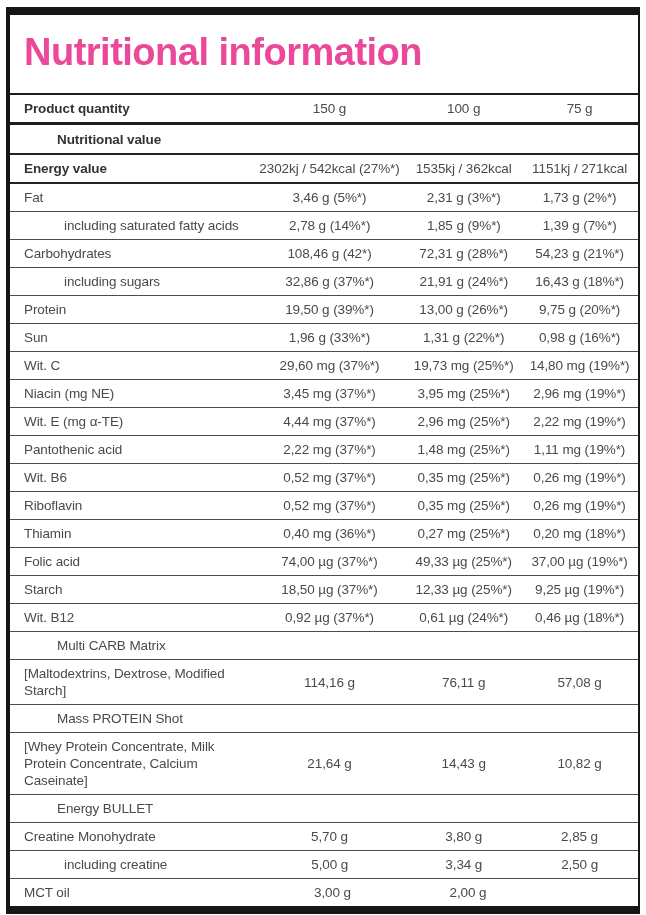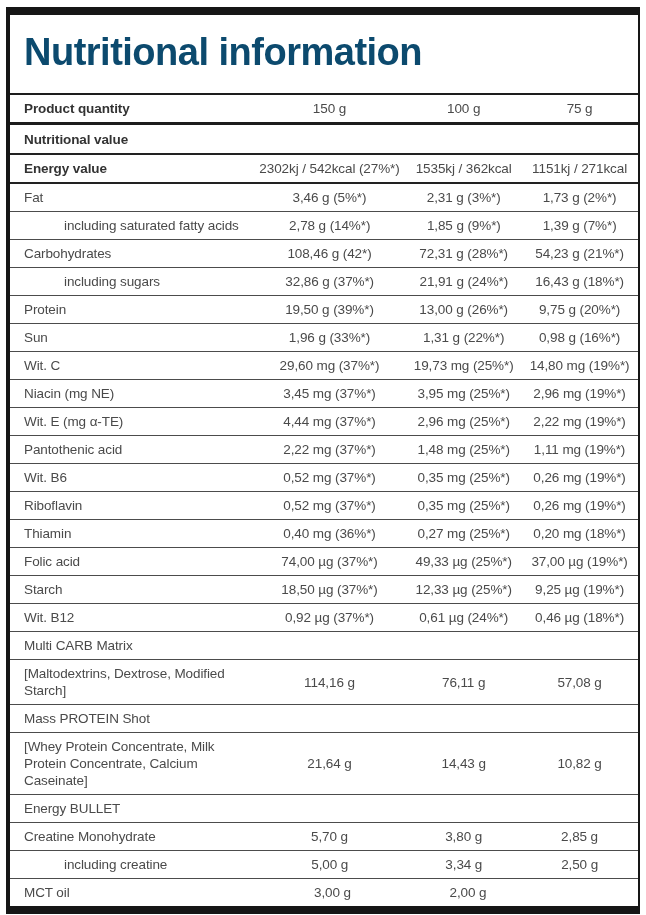--- a/index.html
+++ b/index.html
@@ -30,21 +30,21 @@
   .title-block {
     padding: 16px 12px 20px 14px;
     border-bottom: 2px solid #1d1d1d;
   }
   .title-block h1 {
     margin: 0;
     font-size: 38px;
     line-height: 42px;
     font-weight: 700;
     letter-spacing: -0.5px;
-    color: #0c4a6e;
+    color: #ec4899;
   }
   .row {
     display: flex;
     align-items: center;
     min-height: 28px;
     border-top: 1px solid #4c4c4c;
     box-sizing: border-box;
   }
   .row:first-child { border-top: none; }
   .header-row {
@@ -68,21 +68,21 @@
   }
   .row.indent .cell.label { padding-left: 54px; }
   .cell.val { text-align: center; }
   .cell.v0 { width: 155px; }
   .cell.v1 { width: 116px; }
   .cell.v2 { width: 118px; }
   .row.bold .cell.label {
     font-weight: 700;
     color: #333333;
   }
-  .row.section .cell.label { width: 100%; }
+  .row.section .cell.label { width: 100%; margin-left: 33px; }
 </style>
 </head>
 <body>
 
 <div class="page">
   <div class="nutri-table">
 
     <div class="title-block">
       <h1>Nutritional information</h1>
     </div>

